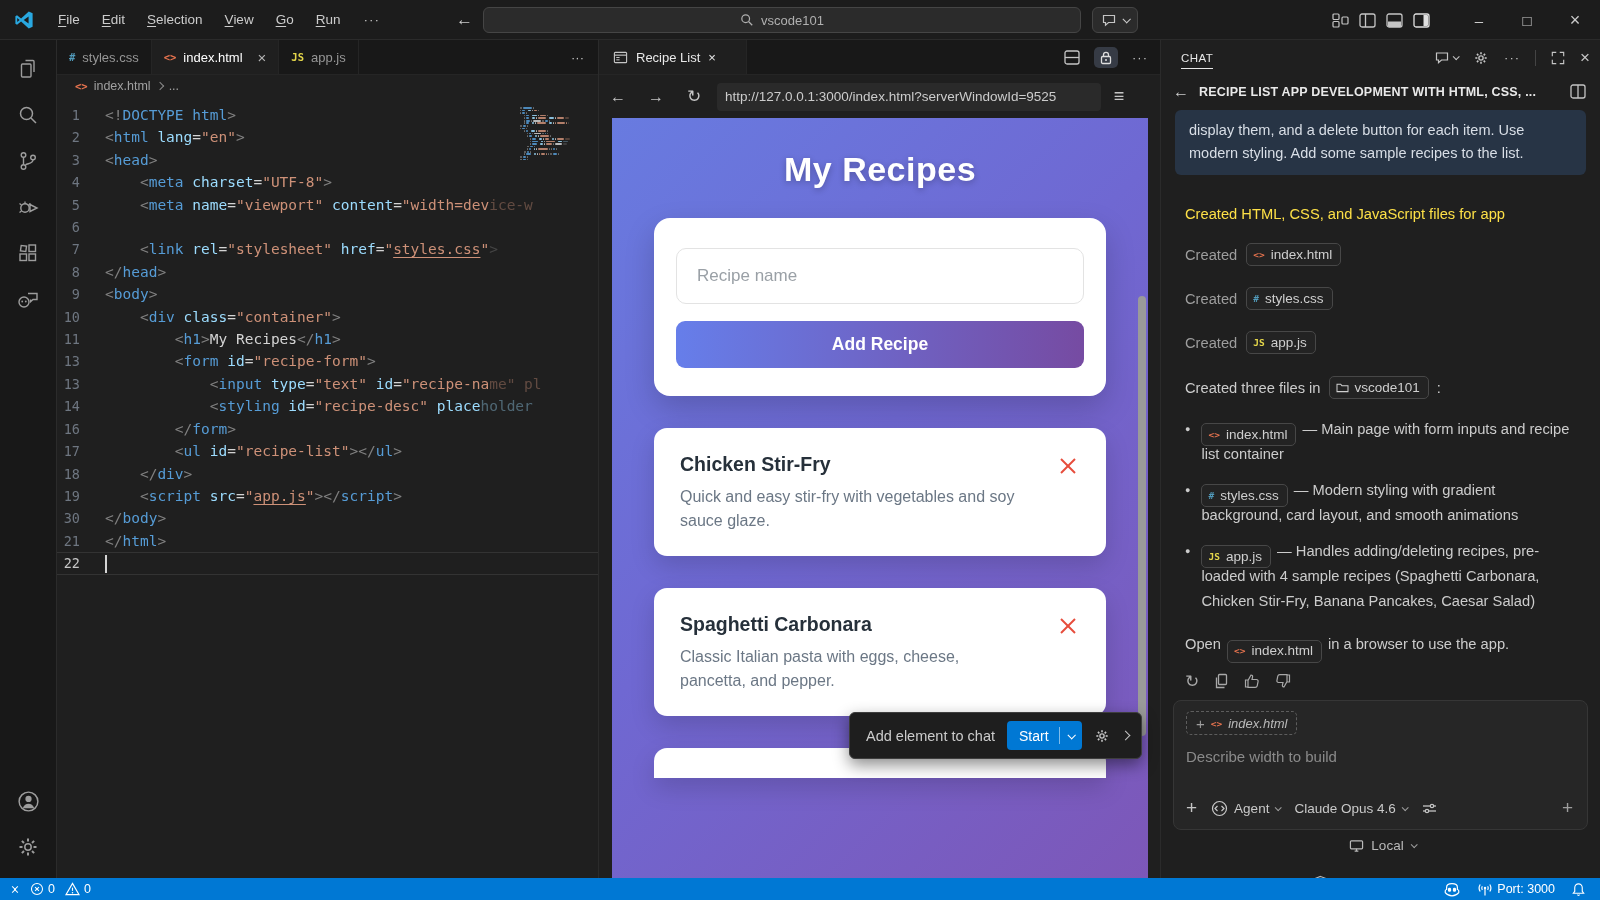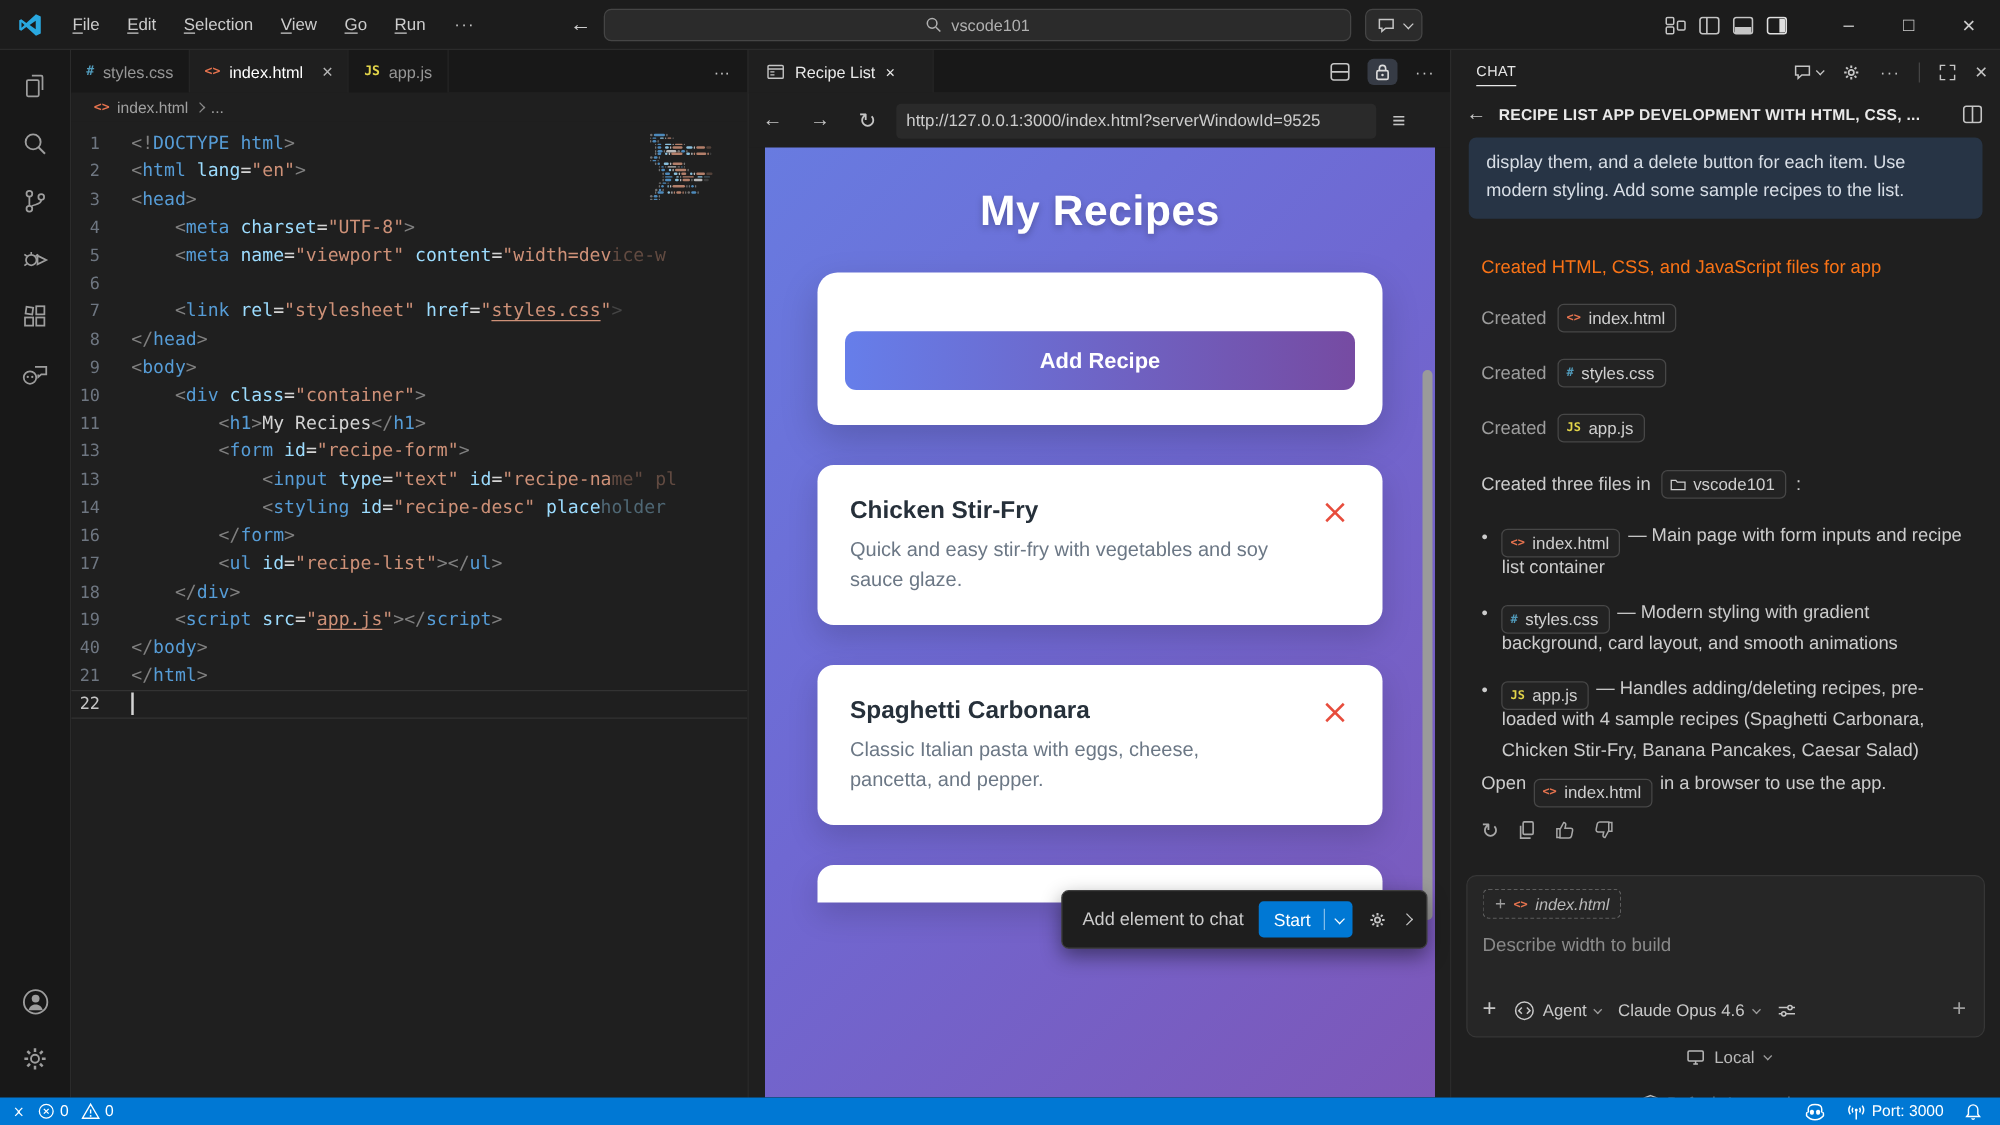--- a/index.html
+++ b/index.html
@@ -123,32 +123,32 @@
   .chat-title { font-size:11.5px; color:#e7e7e7; letter-spacing:0.4px; position:relative; padding:9px 0; }
   .chat-title::after { content:""; position:absolute; left:0; right:0; bottom:4px; height:1px; background:#e7e7e7; }
   .ch-icons { flex:1; display:flex; justify-content:flex-end; align-items:center; gap:15px; color:#c5c5c5; }
   .ch-sep { width:1px; height:16px; background:#444; }
   .thread-row { height:33px; display:flex; align-items:center; gap:10px; padding:0 14px 0 12px; }
   .thread-title { flex:1; font-size:12.5px; font-weight:700; color:#e9e9e9; letter-spacing:0.2px;
     white-space:nowrap; overflow:hidden; }
   .bubble { margin:2px 14px 0 14px; background:#273445; border-radius:6px; padding:9px 14px 11px 14px;
     color:#d8dee6; font-size:14.5px; line-height:22.5px; }
   .chat-body { padding:0 20px 0 24px; color:#cccccc; font-size:14.7px; }
-  .progress-line { margin-top:31px; color:#f97316; }
+  .progress-line { margin-top:31px; color:#fde047; }
   .created-row { margin-top:21px; display:flex; align-items:center; gap:9px; color:#9d9d9d; }
   .chip { display:inline-flex; align-items:center; gap:6px; height:23px; padding:0 8px 0 6px;
     border:1px solid #474747; border-radius:5px; color:#cfcfcf; font-size:13.5px; background:rgba(255,255,255,0.02); }
   .chip .ficon { font-weight:700; font-size:9.5px; font-family:"DejaVu Sans Mono", monospace; }
   .created-three { margin-top:22px; color:#cccccc; display:flex; align-items:center; gap:8px; }
   .bullets { margin-top:18px; }
   .bullet { display:flex; gap:11px; margin-top:11px; line-height:25px; }
   .bullet .dot { color:#cccccc; flex:none; font-size:15px; }
   .bullet .btext { color:#cccccc; }
   .bullet .chip { transform:translateY(4px); margin-right:2px; }
-  .open-line { line-height:26px; }
+  .open-line { margin-top:17px; line-height:26px; }
   .open-line .chip { transform:translateY(5px); margin:0 3px; }
   .msg-actions { margin-top:13px; display:flex; gap:15px; align-items:center; color:#a8a8a8; }
   .chat-input { position:absolute; left:12px; right:12px; top:660px; height:130px; background:#262626;
     border:1px solid #363636; border-radius:8px; padding:10px 12px; }
   .ctx-chip { display:inline-flex; align-items:center; gap:6px; height:24px; padding:0 9px;
     border:1px dashed #5d5d5d; border-radius:5px; color:#b8b8b8; font-size:13px; font-style:italic; }
   .ctx-chip .plus { font-style:normal; font-size:15px; color:#9d9d9d; }
   .ci-placeholder { margin-top:13px; color:#8a8a8a; font-size:15px; }
   .ci-row { position:absolute; left:12px; right:14px; bottom:10px; display:flex; align-items:center; gap:14px; color:#c5c5c5; }
   .ci-plus { font-size:19px; color:#c5c5c5; }
@@ -341,21 +341,21 @@
             <div class="cl"><span class="ln">9</span><span><span class="sg-p">&lt;</span><span class="sg-t">body</span><span class="sg-p">&gt;</span></span></div>
             <div class="cl"><span class="ln">10</span><span><span class="sg-x">    </span><span class="sg-p">&lt;</span><span class="sg-t">div</span><span class="sg-x"> </span><span class="sg-a">class</span><span class="sg-x">=</span><span class="sg-s">"container"</span><span class="sg-p">&gt;</span></span></div>
             <div class="cl"><span class="ln">11</span><span><span class="sg-x">        </span><span class="sg-p">&lt;</span><span class="sg-t">h1</span><span class="sg-p">&gt;</span><span class="sg-x">My Recipes</span><span class="sg-p">&lt;/</span><span class="sg-t">h1</span><span class="sg-p">&gt;</span></span></div>
             <div class="cl"><span class="ln">13</span><span><span class="sg-x">        </span><span class="sg-p">&lt;</span><span class="sg-t">form</span><span class="sg-x"> </span><span class="sg-a">id</span><span class="sg-x">=</span><span class="sg-s">"recipe-form"</span><span class="sg-p">&gt;</span></span></div>
             <div class="cl"><span class="ln">13</span><span><span class="sg-x">            </span><span class="sg-p">&lt;</span><span class="sg-t">input</span><span class="sg-x"> </span><span class="sg-a">type</span><span class="sg-x">=</span><span class="sg-s">"text"</span><span class="sg-x"> </span><span class="sg-a">id</span><span class="sg-x">=</span><span class="sg-s">"recipe-na</span><span class="sg-s sg-dim">me" pl</span></span></div>
             <div class="cl"><span class="ln">14</span><span><span class="sg-x">            </span><span class="sg-p">&lt;</span><span class="sg-t">styling</span><span class="sg-x"> </span><span class="sg-a">id</span><span class="sg-x">=</span><span class="sg-s">"recipe-desc"</span><span class="sg-x"> </span><span class="sg-a">place</span><span class="sg-a sg-dim">holder</span></span></div>
             <div class="cl"><span class="ln">16</span><span><span class="sg-x">        </span><span class="sg-p">&lt;/</span><span class="sg-t">form</span><span class="sg-p">&gt;</span></span></div>
             <div class="cl"><span class="ln">17</span><span><span class="sg-x">        </span><span class="sg-p">&lt;</span><span class="sg-t">ul</span><span class="sg-x"> </span><span class="sg-a">id</span><span class="sg-x">=</span><span class="sg-s">"recipe-list"</span><span class="sg-p">&gt;</span><span class="sg-p">&lt;/</span><span class="sg-t">ul</span><span class="sg-p">&gt;</span></span></div>
             <div class="cl"><span class="ln">18</span><span><span class="sg-x">    </span><span class="sg-p">&lt;/</span><span class="sg-t">div</span><span class="sg-p">&gt;</span></span></div>
             <div class="cl"><span class="ln">19</span><span><span class="sg-x">    </span><span class="sg-p">&lt;</span><span class="sg-t">script</span><span class="sg-x"> </span><span class="sg-a">src</span><span class="sg-x">=</span><span class="sg-s">"</span><span class="sg-u">app.js</span><span class="sg-s">"</span><span class="sg-p">&gt;</span><span class="sg-p">&lt;/</span><span class="sg-t">script</span><span class="sg-p">&gt;</span></span></div>
-            <div class="cl"><span class="ln">40</span><span><span class="sg-p">&lt;/</span><span class="sg-t">body</span><span class="sg-p">&gt;</span></span></div>
+            <div class="cl"><span class="ln">30</span><span><span class="sg-p">&lt;/</span><span class="sg-t">body</span><span class="sg-p">&gt;</span></span></div>
             <div class="cl"><span class="ln">21</span><span><span class="sg-p">&lt;/</span><span class="sg-t">html</span><span class="sg-p">&gt;</span></span></div>
             <div class="cl cur"><span class="ln">22</span><span><span class="caret"></span></span></div>
           </div>
         <div class="minimap" id="minimap">
             <div class="mm-row">
               <span class="mm-seg" style="width: 1.5px; background: rgb(128, 128, 128); opacity: 0.85;"></span>
               <span class="mm-seg" style="width: 9px; background: rgb(86, 156, 214); opacity: 0.85;"></span>
               <span class="mm-seg" style="width: 1px; background: rgb(128, 128, 128); opacity: 0.85;"></span>
             </div>
             <div class="mm-row">
@@ -588,20 +588,21 @@
         <span class="bt-ic" style="font-size:17px;">↻</span>
         <div class="url-box">
             <span>http://127.0.0.1:3000/index.html?serverWindowId=9525</span>
           </div>
         <span class="burger">≡</span>
       </div>
       <div class="webview">
         <div class="page">
           <div class="page-title">My Recipes</div>
           <div class="form-card">
+            <input class="fc-input" placeholder="Recipe name" style="">
             <button class="fc-btn">Add Recipe</button>
           </div>
           <div id="recipe-cards">
               <div class="recipe-card">
                 <div class="rc-title">Chicken Stir-Fry</div>
                 <div class="rc-desc">Quick and easy stir-fry with vegetables and soy sauce glaze.</div>
                 <span class="rc-x"><svg width="20" height="20" viewBox="0 0 20 20">
                     <line x1="3" y1="3" x2="17" y2="17" stroke="#e74c3c" stroke-width="2"></line>
                     <line x1="17" y1="3" x2="3" y2="17" stroke="#e74c3c" stroke-width="2"></line>
                   </svg></span>

